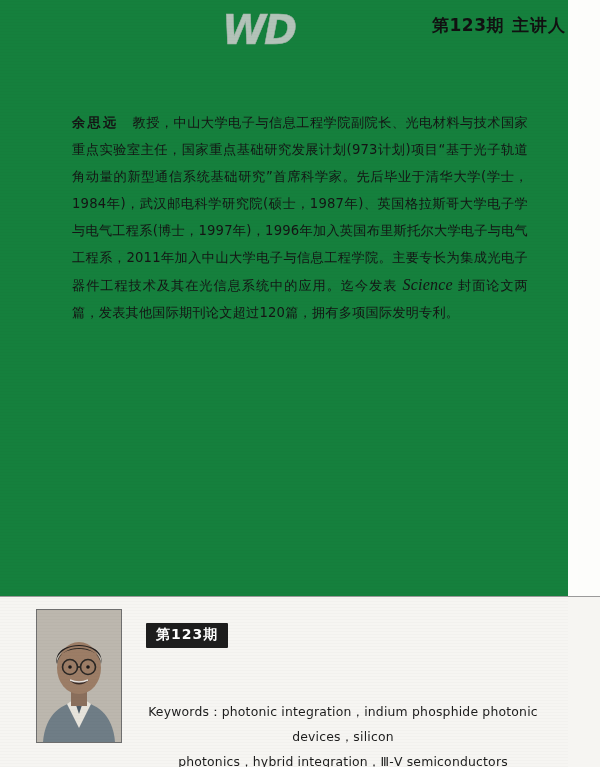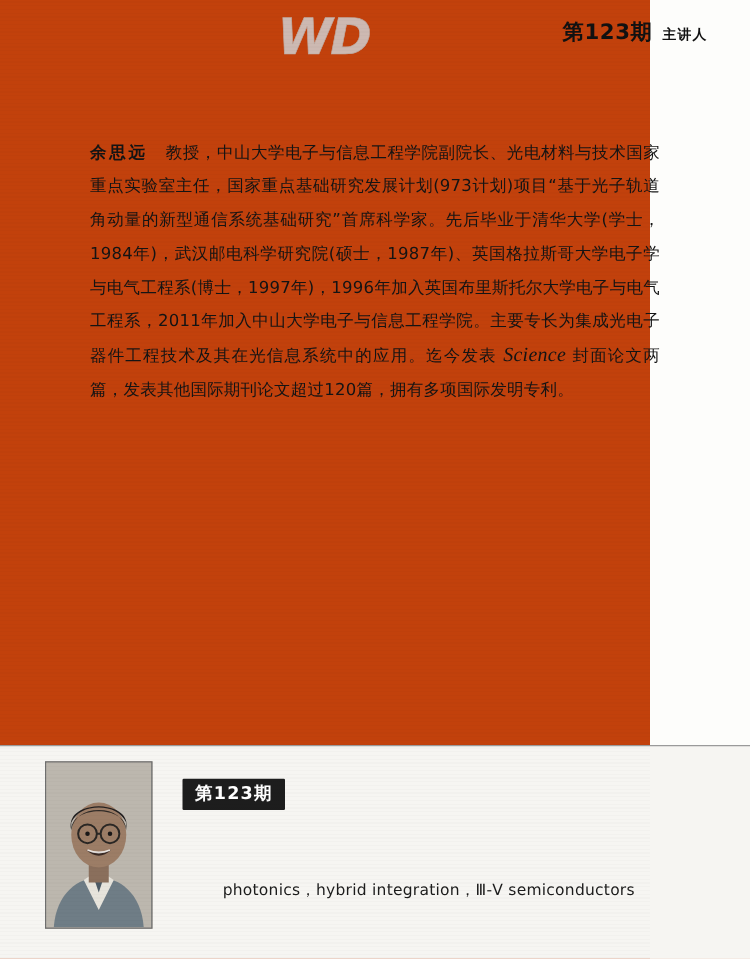--- a/index.html
+++ b/index.html
@@ -10,23 +10,23 @@
     width: 600px;
     height: 767px;
     background: #fdfdfb;
     font-family: "Liberation Serif", serif;
     color: #1a1a1a;
     overflow: hidden;
     position: relative;
   }
   .page {
     position: relative;
-    width: 520px;
+    width: 568px;
     height: 767px;
-    background: #c2410c;
+    background: #15803d;
   }
 
   
   .header {
     position: absolute;
     top: 8px;
     left: 0;
     width: 600px;
     height: 52px;
   }
@@ -63,21 +63,21 @@
   .hdr-issue {
     font-family: "DejaVu Sans", sans-serif;
     font-weight: bold;
     font-size: 17px;
     color: #111;
     letter-spacing: 0.5px;
   }
   .hdr-role {
     font-family: "DejaVu Sans", sans-serif;
     font-weight: bold;
-    font-size: 11px;
+    font-size: 17px;
     color: #111;
     letter-spacing: 1px;
     text-align: center;
   }
   .hdr-rule {
     position: absolute;
     left: 36px;
     right: 34px;
     top: 50px;
     height: 1px;
@@ -227,18 +227,19 @@
 
         <path d="M32 70 Q42 79, 52 70 Q42 74, 32 70 Z" fill="#3a2a24"></path>
         <path d="M33 70 Q42 74, 51 70" fill="none" stroke="#ffffff" stroke-width="1.4" opacity=".8"></path>
       </svg>
     </div>
 
     <div class="issue-badge">第123期</div>
 
 
     <div class="keywords">
+      <div>Keywords：photonic integration，indium phosphide photonic devices，silicon</div>
       <div>photonics，hybrid integration，Ⅲ-Ⅴ semiconductors</div>
     </div>
   </div>
 
   <div class="grain"></div>
 </div>
 
 </body></html>

